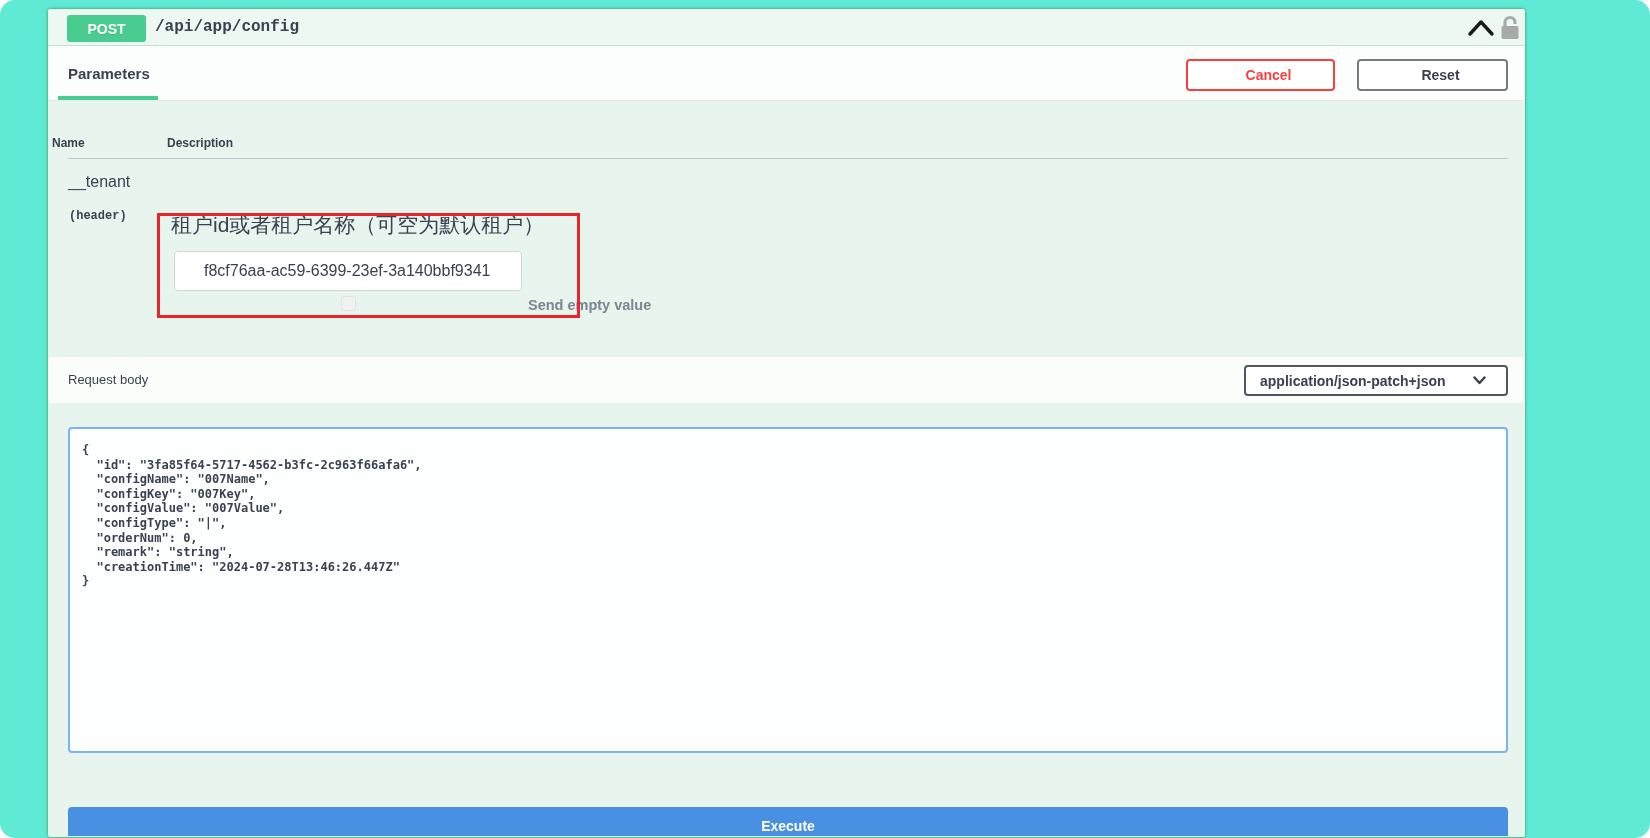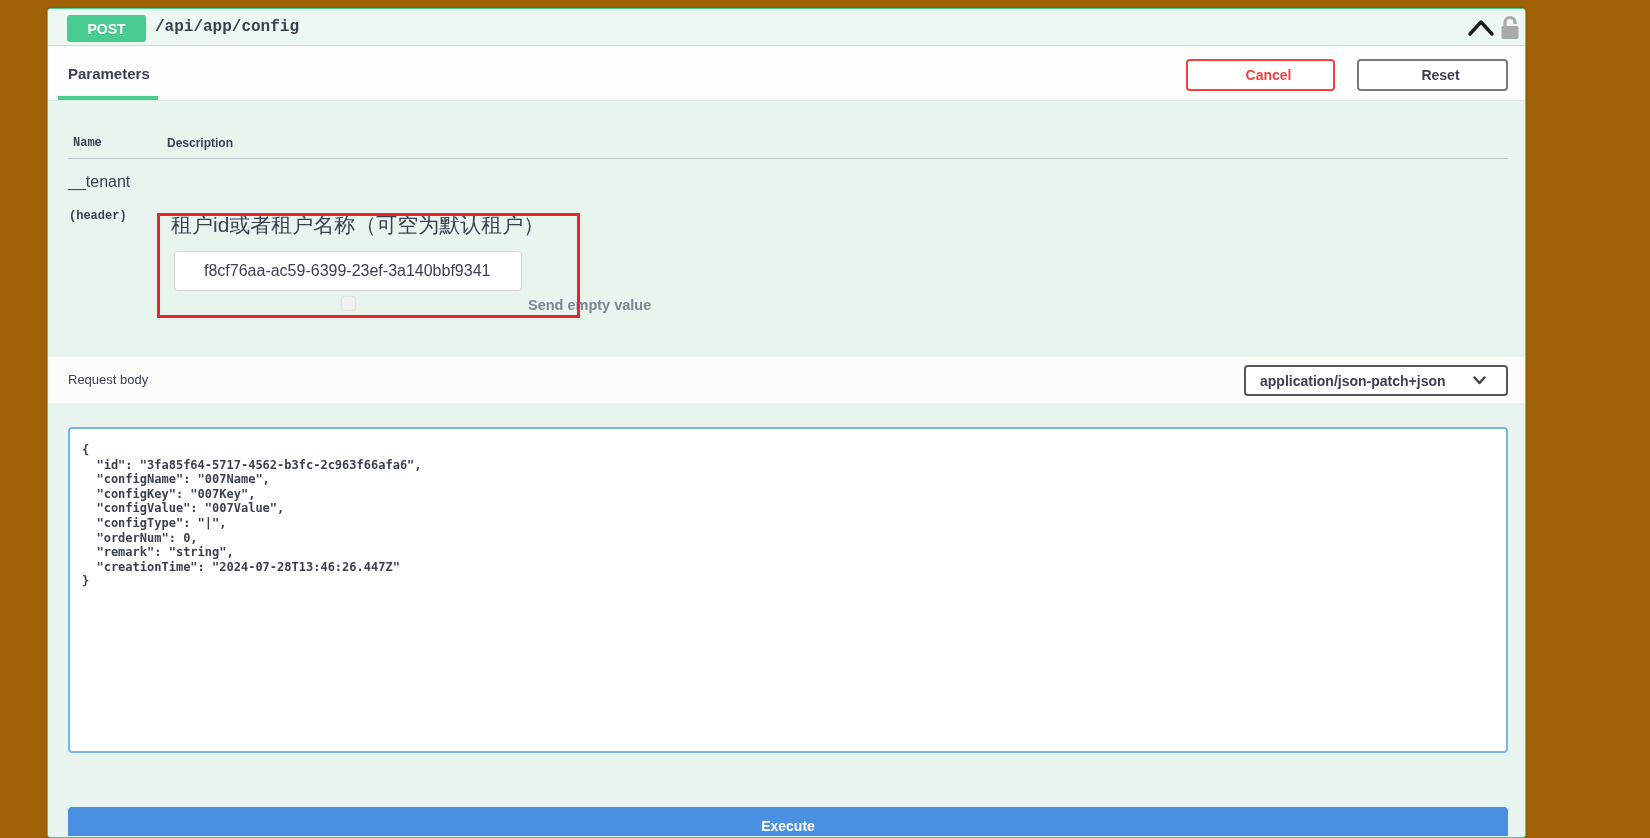--- a/index.html
+++ b/index.html
@@ -1,18 +1,18 @@
 <!DOCTYPE html>
 <html><head>
 <meta charset="utf-8">
 <style>
   * { margin:0; padding:0; box-sizing:border-box; }
   html,body { background:#ffffff; }
   body { font-family:"Liberation Sans", sans-serif; color:#3b4151; }
-  .page { position:relative; width:1650px; height:838px; background:#a16207; overflow:hidden; }
+  .page { position:relative; width:1650px; height:838px; background:#5eead4; overflow:hidden;border-radius:15px; }
 
   .opblock {
     position:absolute; left:47px; top:8px; width:1479px; height:830px;
     border:1px solid #49cc90; border-radius:4px; background:#e8f5ef;
     box-shadow:0 0 3px rgba(0,0,0,.19); overflow:hidden;
   }
 
   
   .op-header { position:absolute; left:0; top:0; width:100%; height:37px;
     background:#edf8f2; border-bottom:1px solid #bfe6d2; }
@@ -30,21 +30,21 @@
   .tab-params { position:absolute; left:20px; top:19px; font-size:15px; font-weight:bold; color:#3b4151; cursor:pointer; }
   .tab-underline { position:absolute; left:10px; bottom:0; width:100px; height:4px; background:#49cc90; }
   .btn { position:absolute; top:13px; height:32px; border-radius:4px; background:#fff;
     font-size:14px; font-weight:bold; display:flex; align-items:center; justify-content:center; cursor:pointer;padding-left:16px; }
   .btn-cancel { left:1138px; width:149px; border:2px solid #f93e3e; color:#f93e3e; }
   .btn-reset  { left:1309px; width:151px; border:2px solid #7a7a7a; color:#3b4151; }
 
   
   .params-section { position:absolute; left:0; top:92px; width:100%; height:256px; background:#e8f5ef; }
   .col-header { position:absolute; top:35px; font-size:12px; font-weight:bold; color:#3b4151; }
-  .col-name { left:25px;font-family:Liberation Mono, monospace; } .col-desc { left:119px;text-align:center; }
+  .col-name { left:4px; } .col-desc { left:119px;text-align:center; }
   .header-divider { position:absolute; left:20px; top:57px; width:1440px; height:1px; background:rgba(59,65,81,.25); }
   .param-name { position:absolute; left:20px; top:72px; font-size:16px; color:#3b4151; }
   .param-in { position:absolute; left:21px; top:108px; font-family:"Liberation Mono","DejaVu Sans Mono",monospace;
     font-weight:600; font-size:12px; color:#3b4151; }
   .param-desc { position:absolute; left:123px; top:110px; font-size:21px; color:#3b4151; }
   .param-input { position:absolute; left:126px; top:150px; width:348px; height:40px;
     background:#fff; border:1px solid #d5d5d5; border-radius:4px; padding:0 29px;
     font-family:"Liberation Sans",sans-serif; font-size:16px; color:#3b4151; }
   .send-empty-checkbox { position:absolute; left:293px; top:195px; width:15px; height:15px;
     appearance:none; -webkit-appearance:none; background:#f1f1f1; border:1px solid #e2e2e2; border-radius:3px; cursor:pointer; }

